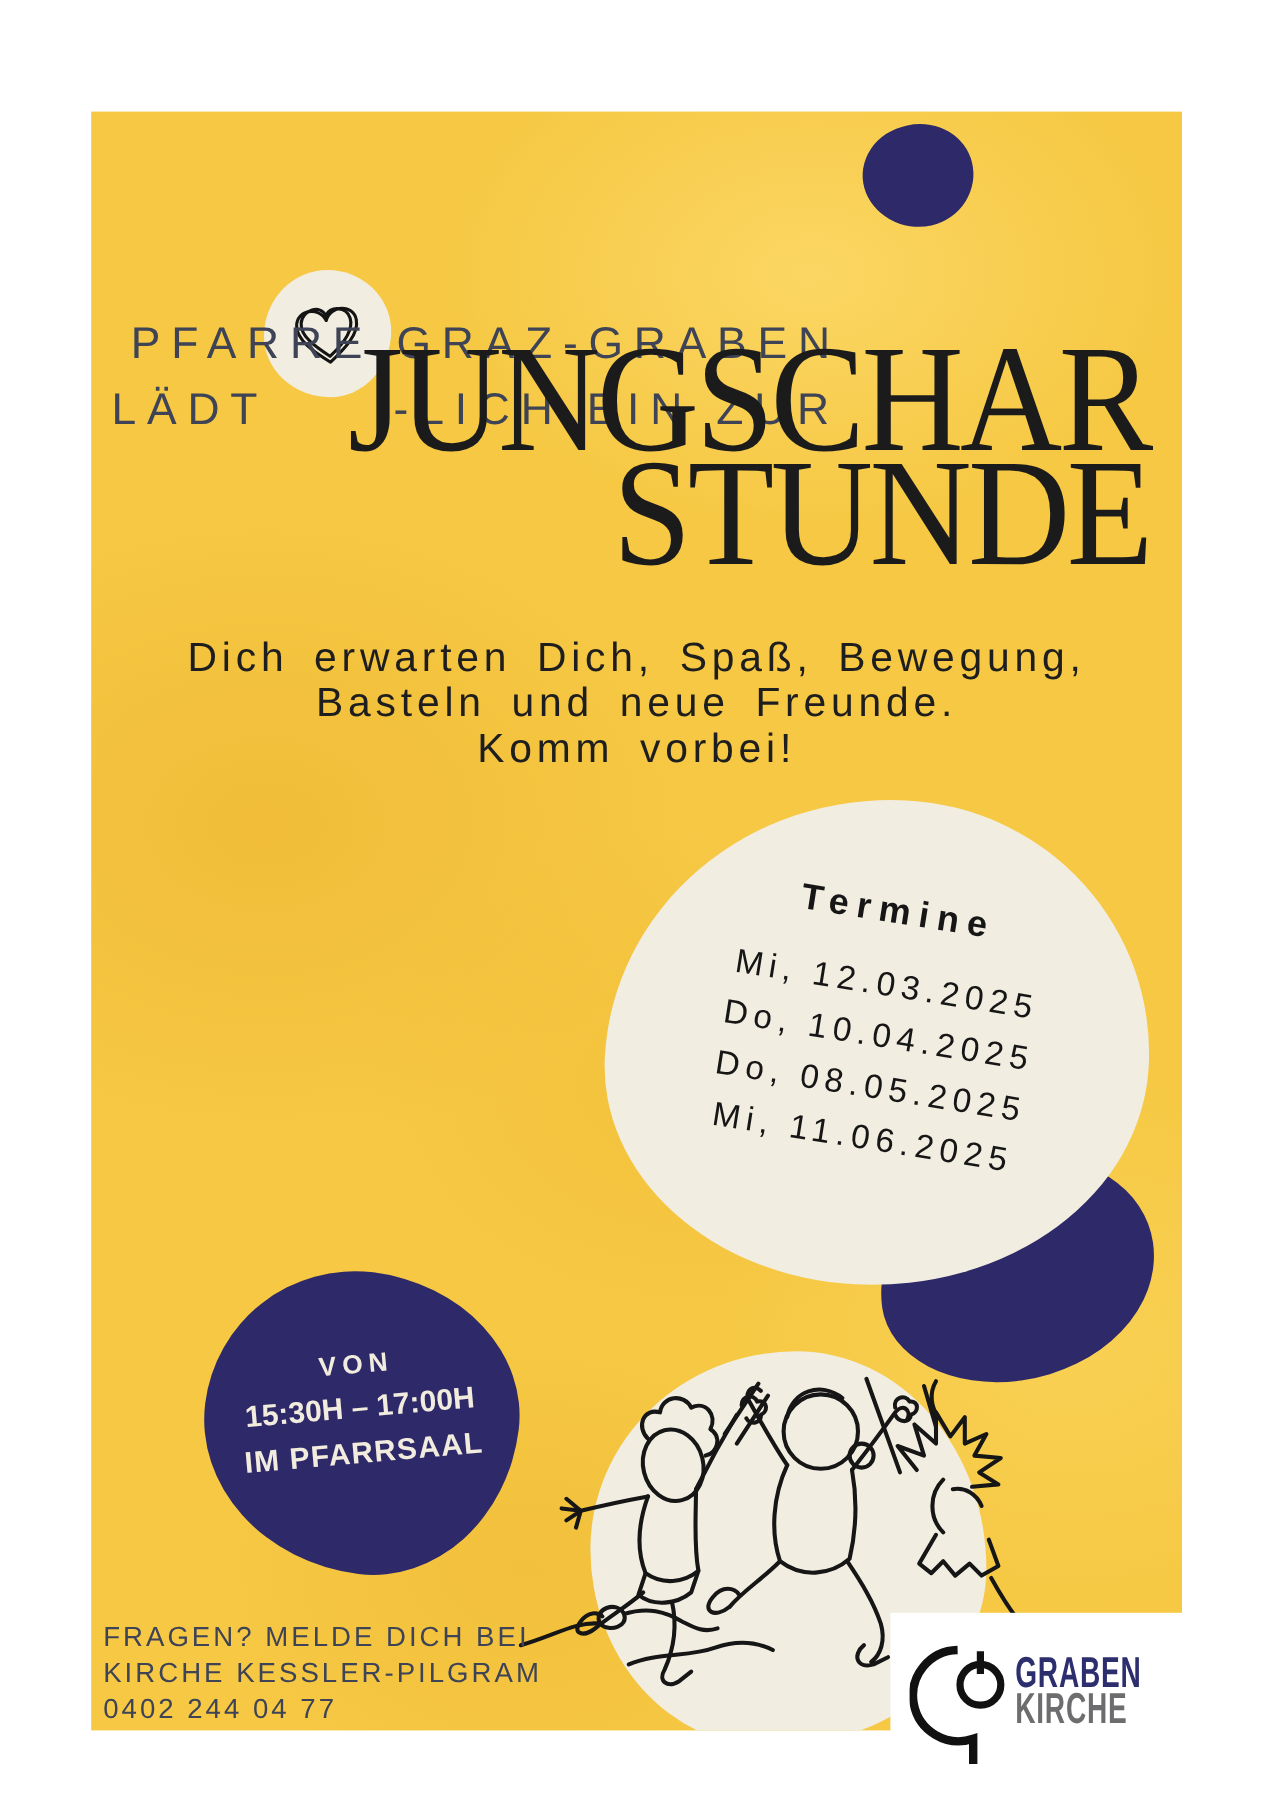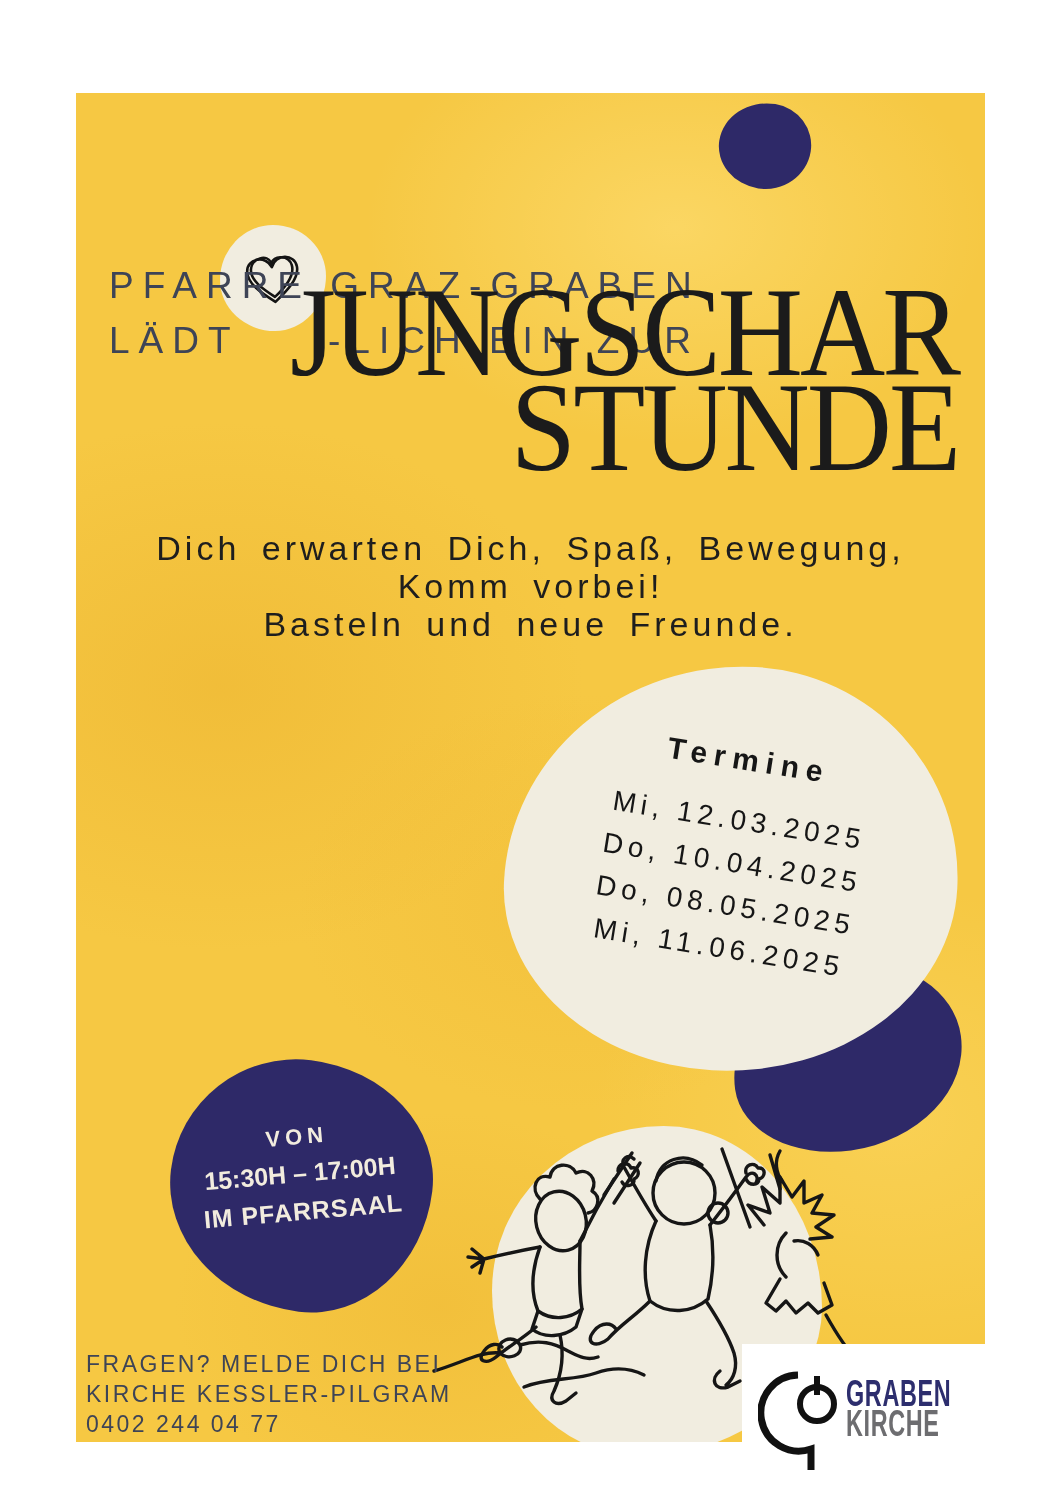--- a/index.html
+++ b/index.html
@@ -31,21 +31,21 @@
     border-radius:48% 52% 45% 55% / 50% 46% 54% 50%;transform:rotate(7deg);}
   .blob-kids{left:416px;top:1033px;width:330px;height:330px;
     border-radius:52% 48% 55% 45% / 50% 55% 45% 50%;}
   .heart-circle{position:absolute;left:144px;top:132px;width:106px;height:106px;
     background:var(--cream,#F1EDE0);border-radius:50% 50% 48% 52% / 52% 48% 52% 48%;
     display:flex;align-items:center;justify-content:center;}
   .heart-circle svg{transform:rotate(-6deg);}
   .header-line{position:absolute;color:var(--slate,#3E4456);font-size:37px;
     letter-spacing:9px;font-weight:400;white-space:nowrap;}
   .hl1{left:33px;top:172px;}
-  .hl2a{left:33px;top:227px;}
+  .hl2a{left:17px;top:227px;}
   .hl2b{left:252px;top:227px;text-align:right;}
   .title{position:absolute;right:27px;top:192px;text-align:right;
     font-family:"Liberation Serif",serif;font-weight:400;color:#1B1B1B;
     font-size:118px;line-height:88px;letter-spacing:-3px;
     transform:scaleY(1.08);transform-origin:top right;white-space:nowrap;}
   .intro{position:absolute;left:0;top:436px;width:100%;text-align:center;
     color:#1E1E1E;font-size:34px;line-height:38px;letter-spacing:4px;word-spacing:8px;
     font-weight:400;}
   .schedule-content{position:absolute;inset:0;transform:rotate(6deg);text-align:center;
     padding-top:76px;box-sizing:border-box;color:#161616;}
@@ -93,22 +93,22 @@
     <div class="header-line hl2a">LÄDT</div>
     <div class="header-line hl2b">-LICH EIN ZUR</div>
 
     <div class="title">
       <div>JUNGSCHAR</div>
       <div>STUNDE</div>
     </div>
 
     <div class="intro">
       <div>Dich erwarten Dich, Spaß, Bewegung,</div>
+      <div>Basteln und neue Freunde.</div>
       <div>Komm vorbei!</div>
-      <div>Basteln und neue Freunde.</div>
     </div>
 
     <div class="blob blob-cream blob-termine">
       <div class="schedule-content">
         <div class="schedule-heading">Termine</div>
         <div class="schedule-dates">
           <span>Mi, 12.03.2025</span>
           <span>Do, 10.04.2025</span>
           <span>Do, 08.05.2025</span>
           <span>Mi, 11.06.2025</span>

